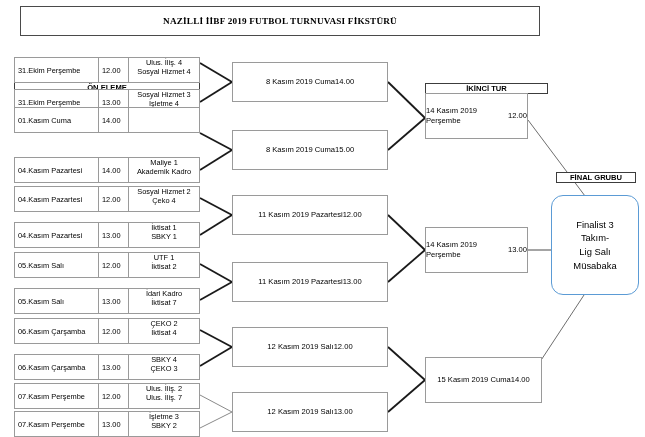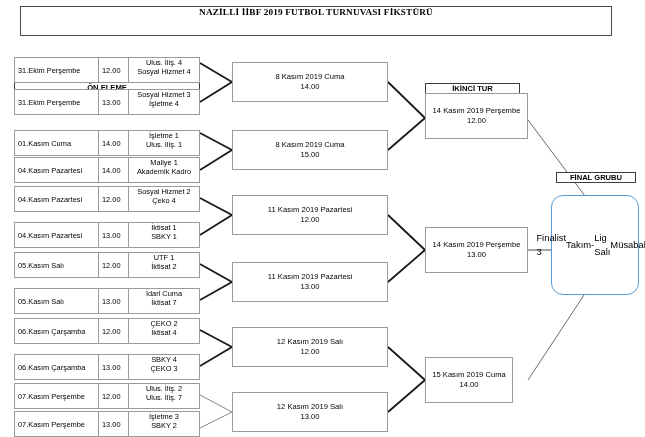--- a/index.html
+++ b/index.html
@@ -7,23 +7,23 @@
     width:645px;height:437px;
     background:#ffffff;
     font-family:"Liberation Sans", sans-serif;
     overflow:hidden;
     position:relative;
   }
   #root{position:relative;width:645px;height:437px;}
 
   
   .title-banner{
-    position:absolute;left:20px;top:6px;width:592px;height:30px;
+    position:absolute;left:20px;top:6px;width:520px;height:30px;
     border:1px solid #4a4a4a;
-    display:flex;align-items:flex-start;justify-content:center;
+    display:flex;align-items:center;justify-content:center;
     box-sizing:border-box;background:#fff;
   }
   .title-banner span{
     font-family:"Liberation Serif", serif;
     font-weight:bold;font-size:9.2px;letter-spacing:.2px;color:#000;
   }
 
   
   .col-head{
     position:absolute;box-sizing:border-box;
@@ -56,31 +56,31 @@
   .pre-teams{
     flex:1;display:flex;flex-direction:column;
     align-items:center;
     font-size:7.4px;color:#000;line-height:1.25;
   }
 
   
   .match-box{
     position:absolute;box-sizing:border-box;
     border:1px solid #9a9a9a;background:#fff;
-    display:flex;flex-direction:column;
+    display:flex;flex-direction:row;
     align-items:center;justify-content:center;
     font-size:7.6px;color:#000;line-height:1.35;
   }
 
   
   .final-box{
     position:absolute;left:551px;top:195px;width:88px;height:100px;
     box-sizing:border-box;
     border:1.6px solid #5b9bd5;border-radius:12px;background:#fff;
-    display:flex;
+    display:flex;flex-direction:column;
     align-items:center;justify-content:center;
     font-size:9.4px;color:#000;line-height:1.45;
   }
 
   
   svg.links{position:absolute;left:0;top:0;width:645px;height:437px;
     pointer-events:none;}
 </style>
 </head>
 <body>
@@ -129,21 +129,21 @@
   </svg>
 
   <div class="col-head" style="left:14px;top:46px;width:186px;margin-top:36px;">
     <span>ÖN ELEME</span>
   </div>
 
   <div class="col-head" style="left:232px;top:64px;width:156px;">
     <span>BİRİNCİ TUR</span>
   </div>
 
-  <div class="col-head" style="left:425px;top:83px;width:95px;">
+  <div class="col-head" style="left:425px;top:83px;width:123px;">
     <span>İKİNCİ TUR</span>
   </div>
 
   <div class="col-head" style="left:556px;top:172px;width:80px;">
     <span>FİNAL GRUBU</span>
   </div>
 
   <div class="pre-row" style="top:57px">
     <div class="pre-date">31.Ekim Perşembe</div>
     <div class="pre-time">12.00</div>
@@ -155,27 +155,23 @@
 
   <div class="pre-row" style="top:89px">
     <div class="pre-date">31.Ekim Perşembe</div>
     <div class="pre-time">13.00</div>
     <div class="pre-teams">
       <span>Sosyal Hizmet 3</span>
       <span>İşletme 4</span>
     </div>
   </div>
 
-  <div class="pre-row" style="top:130px">
+  <div class="pre-row" style="top:107px">
     <div class="pre-date">01.Kasım Cuma</div>
     <div class="pre-time">14.00</div>
-    <div class="pre-teams">
-      <span>İşletme 1</span>
-      <span>Ulus. İliş. 1</span>
-    </div>
   </div>
 
   <div class="pre-row" style="top:157px">
     <div class="pre-date">04.Kasım Pazartesi</div>
     <div class="pre-time">14.00</div>
     <div class="pre-teams">
       <span>Maliye 1</span>
       <span>Akademik Kadro</span>
     </div>
   </div>
@@ -204,21 +200,21 @@
     <div class="pre-teams">
       <span>UTF 1</span>
       <span>İktisat 2</span>
     </div>
   </div>
 
   <div class="pre-row" style="top:288px">
     <div class="pre-date">05.Kasım Salı</div>
     <div class="pre-time">13.00</div>
     <div class="pre-teams">
-      <span>İdari Cuma</span>
+      <span>İdari Kadro</span>
       <span>İktisat 7</span>
     </div>
   </div>
 
   <div class="pre-row" style="top:318px">
     <div class="pre-date">06.Kasım Çarşamba</div>
     <div class="pre-time">12.00</div>
     <div class="pre-teams">
       <span>ÇEKO 2</span>
       <span>İktisat 4</span>
@@ -278,21 +274,21 @@
   </div>
 
   <div class="match-box" style="left:425px;top:93px;width:103px;height:46px">
     <span>14 Kasım 2019 Perşembe</span>
     <span>12.00</span>
   </div>
   <div class="match-box" style="left:425px;top:227px;width:103px;height:46px">
     <span>14 Kasım 2019 Perşembe</span>
     <span>13.00</span>
   </div>
-  <div class="match-box" style="left:425px;top:357px;width:88px;height:46px">
+  <div class="match-box" style="left:425px;top:357px;width:117px;height:46px">
     <span>15 Kasım 2019 Cuma</span>
     <span>14.00</span>
   </div>
 
   <div class="final-box">
     <span>Finalist 3</span>
     <span>Takım-</span>
     <span>Lig Salı</span>
     <span>Müsabaka</span>
   </div>

